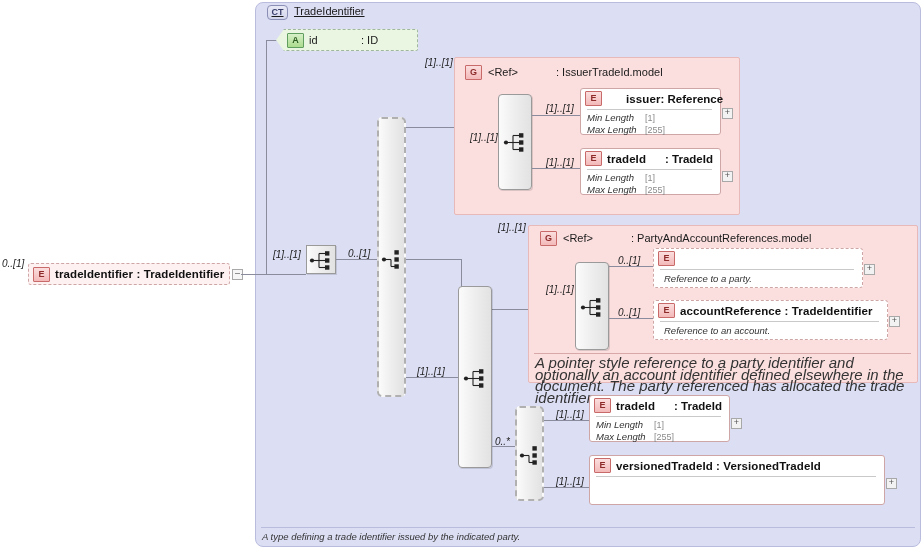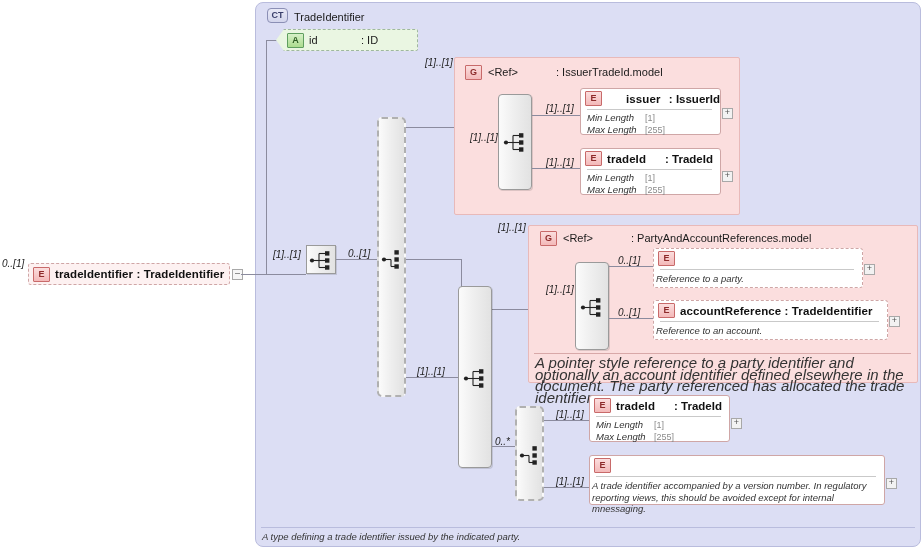--- a/index.html
+++ b/index.html
@@ -9,21 +9,21 @@
 
   
   .node{position:absolute;box-sizing:border-box;border-radius:3px;}
   .node .hdr{display:flex;align-items:center;height:19px;padding-left:4px;white-space:nowrap;}
   .node .name{font-weight:bold;font-size:11.5px;color:#111;letter-spacing:.1px;}
   .node .type{font-weight:bold;font-size:11.5px;color:#111;}
   .sep{height:1px;background:#c9c9c9;margin:1px 8px 2px 6px;}
   .facets{font-size:9.5px;font-style:italic;color:#333;padding:0 0 2px 6px;line-height:11px;}
   .facets .fv{font-style:normal;color:#8a8a8a;font-size:9px;}
   .facets .fl{display:inline-block;width:58px;}
-  .doc{font-size:9.5px;font-style:italic;color:#333;padding:1px 5px 2px 2px;line-height:11.5px;}
+  .doc{font-size:9.5px;font-style:italic;color:#333;padding:1px 5px 2px 10px;line-height:11.5px;}
 
   
   .eico{width:15px;height:13px;border:1px solid #c86a6a;background:linear-gradient(#fbdede,#f3b9b9);
         color:#8d2b2b;font-size:9px;font-weight:bold;line-height:12px;text-align:center;
         margin-right:5px;border-radius:1px;flex:0 0 auto;}
   .gico{width:15px;height:13px;border:1px solid #c86a6a;background:linear-gradient(#fbdede,#f3b9b9);
         color:#8d2b2b;font-size:9px;font-weight:bold;line-height:12px;text-align:center;
         margin-right:6px;border-radius:1px;flex:0 0 auto;}
   .aico{width:15px;height:13px;border:1px solid #5f9e5f;background:linear-gradient(#d6f0c8,#abdc8e);
         color:#2c5b22;font-size:9px;font-weight:bold;line-height:12px;text-align:center;
@@ -39,21 +39,21 @@
   .el-dashed.white{background:#ffffff;}
 
   
   .refpanel{position:absolute;box-sizing:border-box;border:1px solid #e8b9b9;
             background:#fbdede;border-radius:2px;}
   .refhdr{display:flex;align-items:center;height:18px;padding-left:6px;white-space:nowrap;}
 
   
   .ctbox{position:absolute;box-sizing:border-box;border:1px solid #b9bcdd;
          background:#dcdef4;border-radius:8px;}
-  .ctbox-hdr{display:flex;align-items:flex-end;height:18px;padding-left:6px;}
+  .ctbox-hdr{display:flex;align-items:flex-start;height:18px;padding-left:6px;text-decoration:underline;}
 
   
   .attrbox{position:absolute;box-sizing:border-box;border:1px dashed #9fb79f;
     background:#eaf6e2;display:flex;align-items:center;padding-left:4px;
     border-radius:2px; clip-path:polygon(8px 0,100% 0,100% 100%,8px 100%,0 50%);}
 
   
   .comp{position:absolute;box-sizing:border-box;
         background:linear-gradient(90deg,#fbfbfb 0%,#efefef 45%,#e2e2e2 100%);}
   .comp.solid{border:1px solid #9a9a9a;box-shadow:1px 1px 0 rgba(0,0,0,.12);}
@@ -183,21 +183,21 @@
 <div class="ln lnh" style="left:532px;top:115px;width:48px;"></div>
 <div class="mult" style="left:546px;top:103px;">[1]..[1]</div>
 
 <div class="ln lnh" style="left:532px;top:168px;width:48px;"></div>
 <div class="mult" style="left:546px;top:157px;">[1]..[1]</div>
 
 <div class="node el-solid white" style="left:580px;top:88px;width:141px;height:47px;">
   <div class="hdr">
     <span class="eico">E</span>
     <span class="name" style="width:58px;display:inline-block;padding-left:19px;">issuer</span>
-    <span class="type">: IssuerId</span>
+    <span class="type">: Reference</span>
   </div>
   <div class="sep"></div>
   <div class="facets">
     <span class="fl">Min Length</span><span class="fv">[1]</span><br>
     <span class="fl">Max Length</span><span class="fv">[255]</span>
   </div>
 </div>
 <div class="plus" style="left:722px;top:108px;">+</div>
 
 <div class="node el-solid white" style="left:580px;top:148px;width:141px;height:47px;">
@@ -309,17 +309,17 @@
   <div class="facets">
     <span class="fl">Min Length</span><span class="fv">[1]</span><br>
     <span class="fl">Max Length</span><span class="fv">[255]</span>
   </div>
 </div>
 <div class="plus" style="left:731px;top:418px;">+</div>
 
 <div class="node el-solid white" style="left:589px;top:455px;width:296px;height:50px;">
   <div class="hdr">
     <span class="eico">E</span>
-  </div>
-  <div class="sep"></div>
-  <div class="doc">A trade identifier accompanied by a version number. In regulatory reporting views, this should be avoided except for internal mnessaging.</div>
+    <span class="name">versionedTradeId : VersionedTradeId</span>
+  </div>
+  <div class="sep"></div>
 </div>
 <div class="plus" style="left:886px;top:478px;">+</div>
 
 </body></html>

